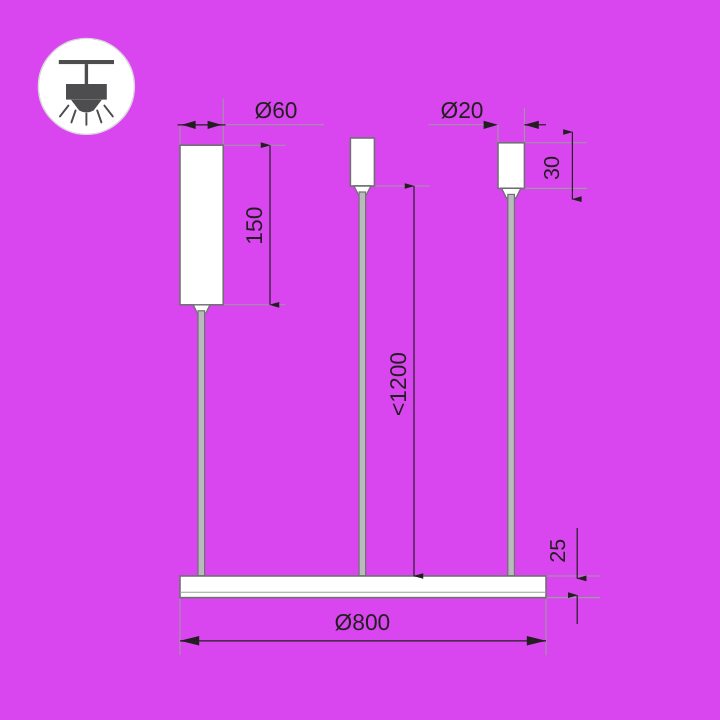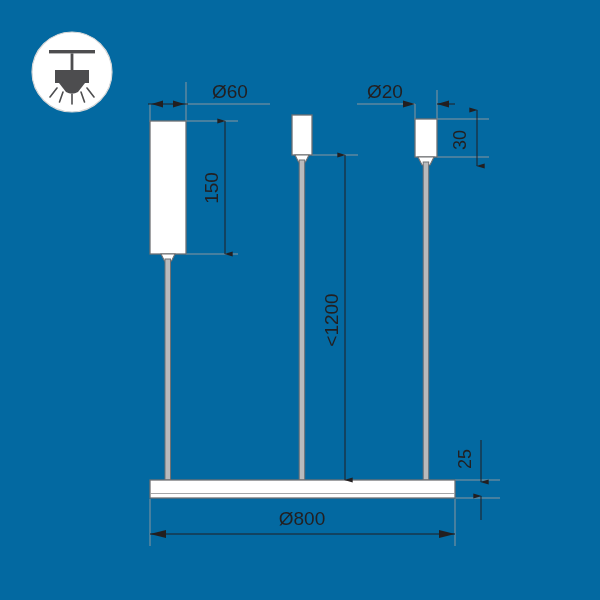--- a/index.html
+++ b/index.html
@@ -10,21 +10,21 @@
   body {
     width: 600px;
     height: 600px;
     font-family: "Liberation Sans", sans-serif;
     overflow: hidden;
   }
   #stage {
     position: relative;
     width: 600px;
     height: 600px;
-    background: #0369a1;
+    background: #d946ef;
   }
   #drawing {
     position: absolute;
     left: 0;
     top: 0;
   }
   .dimtext {
     font-family: "Liberation Sans", sans-serif;
     font-size: 19px;
     fill: #231f20;

